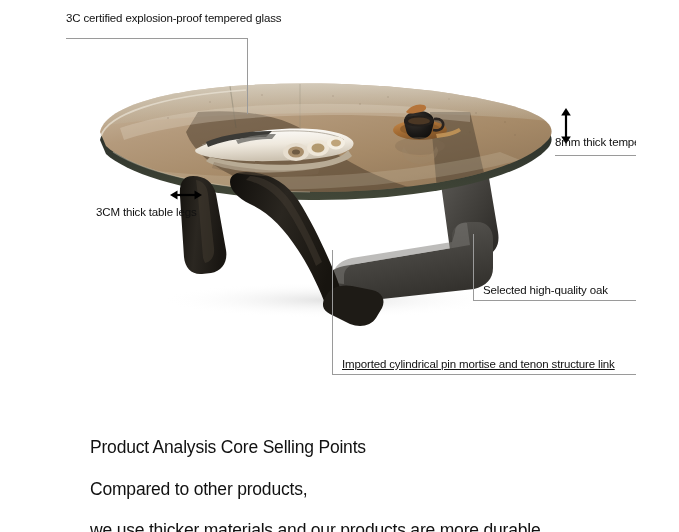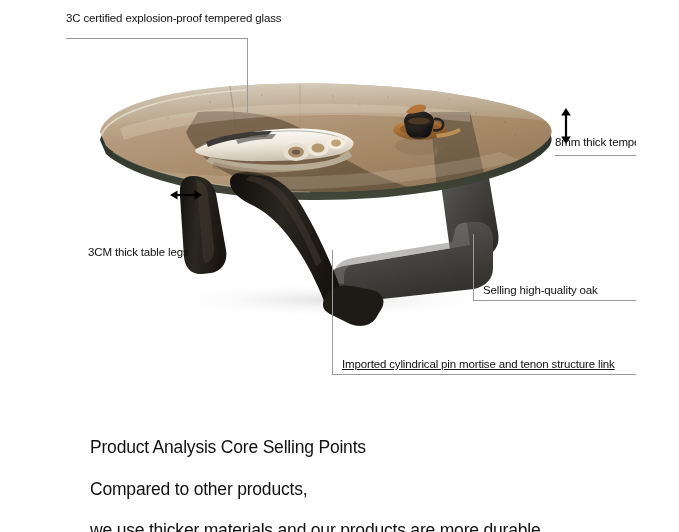--- a/index.html
+++ b/index.html
@@ -348,25 +348,25 @@
     <polygon points="8,36 3.2,28.5 12.8,28.5" fill="#000000"></polygon>
   </svg>
   <div class="anno" style="left:555px; top:136px;">8mm thick tempered glass</div>
   <div class="lead-h" style="left:555px; top:155px; width:124px;"></div>
 
   <svg class="arrow" style="left:170px; top:188px; width:32px; height:14px;" viewBox="0 0 32 14">
     <line x1="5" y1="7" x2="27" y2="7" stroke="#000000" stroke-width="2.2"></line>
     <polygon points="0,7 7.5,2.6 7.5,11.4" fill="#000000"></polygon>
     <polygon points="32,7 24.5,2.6 24.5,11.4" fill="#000000"></polygon>
   </svg>
-  <div class="anno" style="left:88px; top:206px;margin-top:40px;">3CM thick table legs</div>
+  <div class="anno" style="left:96px; top:206px;">3CM thick table legs</div>
 
   <div class="lead-v" style="left:473px; top:234px; height:67px;"></div>
   <div class="lead-h" style="left:473px; top:300px; width:206px;"></div>
-  <div class="anno" style="left:483px; top:284px;">Selling high-quality oak</div>
+  <div class="anno" style="left:483px; top:284px;">Selected high-quality oak</div>
 
   <div class="lead-v" style="left:332px; top:250px; height:125px;"></div>
   <div class="lead-h" style="left:332px; top:374px; width:347px;"></div>
   <div class="anno" style="left:342px; top:358px;text-decoration:underline;">Imported cylindrical pin mortise and tenon structure link</div>
 
   <div id="copy">
     <p>Product Analysis Core Selling Points</p>
     <p>Compared to other products,</p>
     <p>we use thicker materials and our products are more durable.</p>
   </div>

